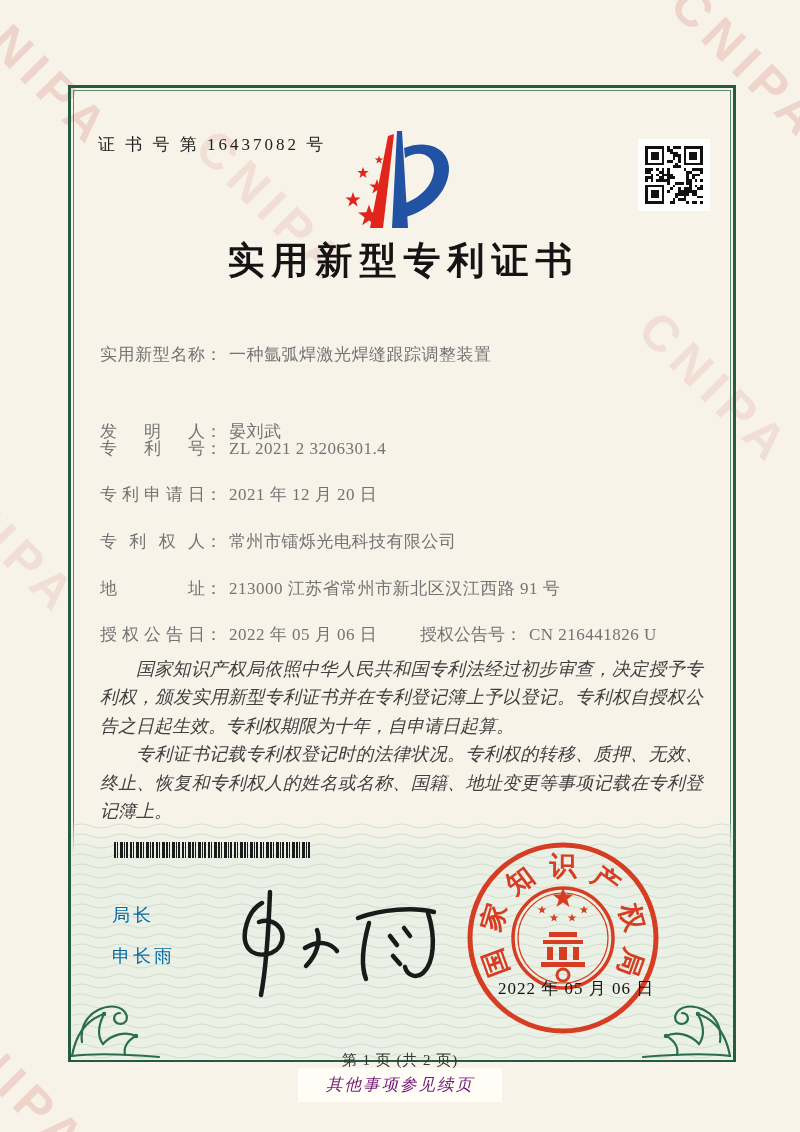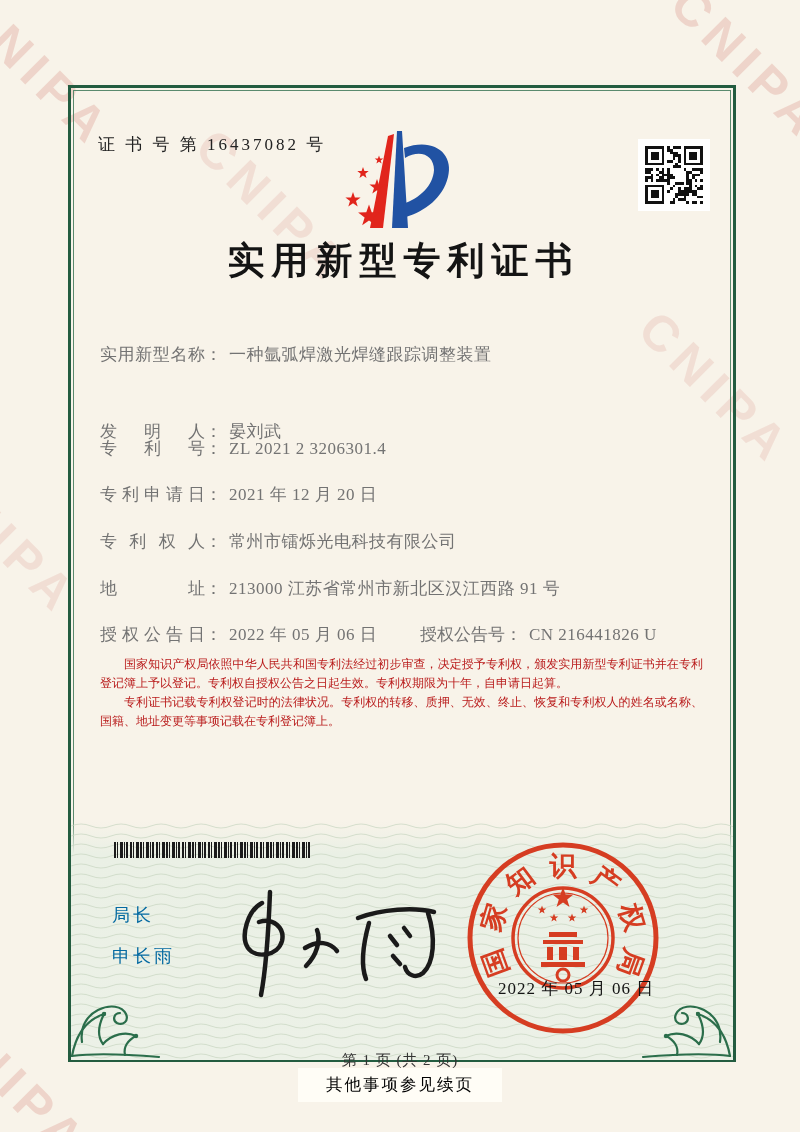--- a/index.html
+++ b/index.html
@@ -31,42 +31,42 @@
 
   .title{position:absolute;left:0;top:236px;width:800px;text-align:center;
          font-size:37px;font-weight:700;letter-spacing:7px;text-indent:7px;color:#141414;z-index:2;font-family:Liberation Serif, serif;}
 
   .frow{position:absolute;left:100px;width:615px;height:24px;font-size:17px;color:#737373;z-index:2;white-space:nowrap;}
   .flabel{display:inline-block;width:105px;text-align:justify;text-align-last:justify;vertical-align:top;}
   .fcolon{display:inline-block;}
   .fvalue{display:inline-block;margin-left:7px;letter-spacing:0.5px;}
   .fpair2{position:absolute;left:320px;top:0;}
 
-  .paras{position:absolute;left:100px;top:655px;width:603px;font-size:12px;
-         line-height:1.58;color:#b91c1c;z-index:2;}
+  .paras{position:absolute;left:100px;top:655px;width:603px;font-size:18px;
+         line-height:1.58;color:#404040;z-index:2;font-style:italic;}
   .para{margin:0;text-indent:2em;text-align:justify;}
 
   .barcode{position:absolute;left:114px;top:842px;z-index:2;}
 
   .officer{position:absolute;left:112px;z-index:2;font-family:"Liberation Sans",sans-serif;
            font-size:18px;color:#0369a1;letter-spacing:3px;}
   .officer.t{top:903px;}
   .officer.n{top:944px;}
 
   .signature{position:absolute;left:220px;top:878px;z-index:2;}
 
   .seal{position:absolute;left:463px;top:838px;width:200px;height:200px;z-index:3;opacity:0.95;}
   .seal-date{position:absolute;left:498px;top:977px;font-size:17px;letter-spacing:1px;color:#141414;z-index:4;}
 
   .page-info{position:absolute;left:0;top:1026px;width:800px;text-align:center;
              font-size:15px;color:#333;z-index:2;letter-spacing:1px;margin-top:25px;}
 
   .foot-note{position:absolute;left:50%;transform:translateX(-50%);top:1068px;
-             background:#fffdf6;padding:6px 28px;font-size:16.5px;color:#000000;
-             letter-spacing:2px;z-index:2;}
+             background:#fffdf6;padding:6px 28px;font-size:16.5px;color:#701a75;
+             letter-spacing:2px;z-index:2;font-style:italic;}
 
   .flourish{position:absolute;z-index:2;}
   .flourish.left{left:69px;top:980px;}
   .flourish.right{left:641px;top:980px;transform:scaleX(-1);}
 </style>
 </head>
 <body>
 
 <div class="page">
 

